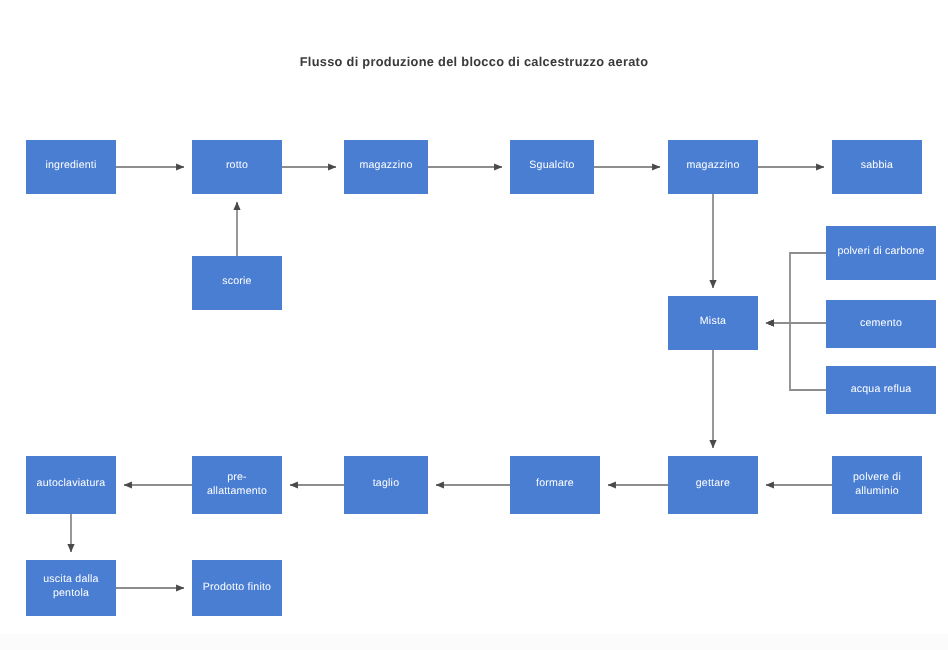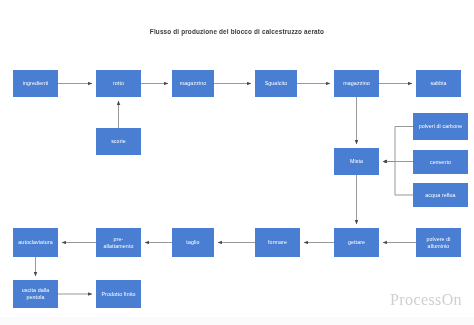--- a/index.html
+++ b/index.html
@@ -135,15 +135,14 @@
   <div class="node" style="left:96px;top:228px;width:45px;height:29px;">pre-allattamento</div>
   <div class="node" style="left:172px;top:228px;width:42px;height:29px;">taglio</div>
   <div class="node" style="left:255px;top:228px;width:45px;height:29px;">formare</div>
   <div class="node" style="left:334px;top:228px;width:45px;height:29px;">gettare</div>
   <div class="node" style="left:416px;top:228px;width:45px;height:29px;">polvere di alluminio</div>
 
   <div class="node" style="left:13px;top:280px;width:45px;height:28px;">uscita dalla pentola</div>
   <div class="node" style="left:96px;top:280px;width:45px;height:28px;">Prodotto finito</div>
 
   <div class="bottom-band"></div>
-  <div class="watermark">ProcessOn</div>
 
 </div>
 
 </body></html>

